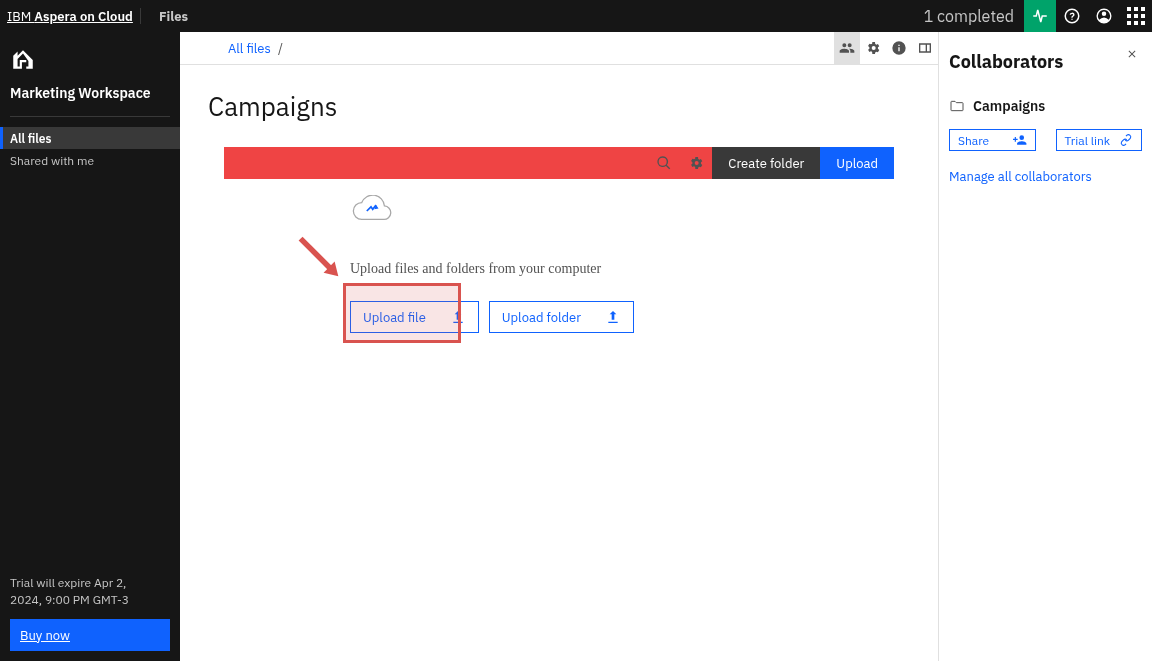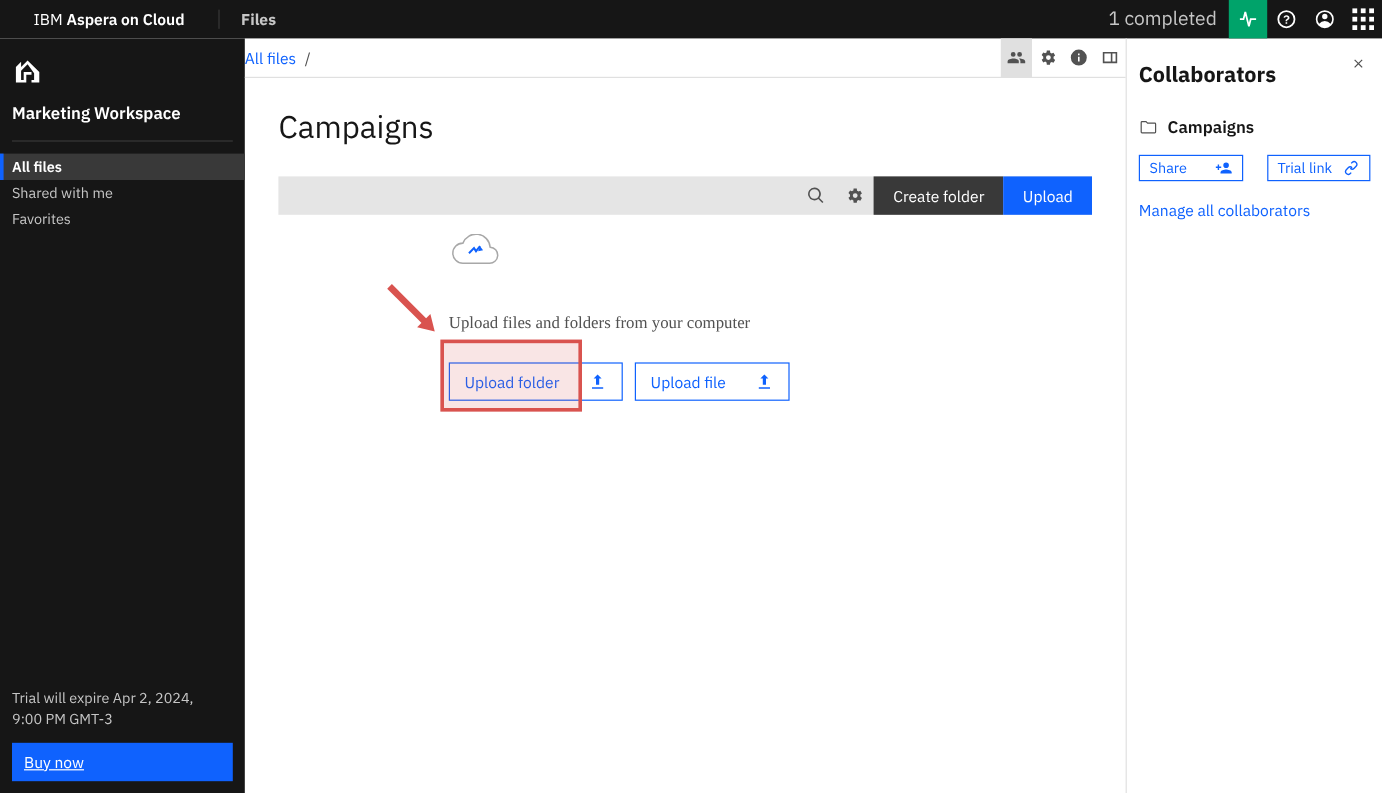--- a/index.html
+++ b/index.html
@@ -1,65 +1,65 @@
 <!DOCTYPE html>
 <html><head>
   <meta charset="utf-8">
   <style>
     * { box-sizing: border-box; margin: 0; padding: 0; font-family: "IBM Plex Sans", -apple-system, BlinkMacSystemFont, "Segoe UI", Helvetica, Arial, sans-serif; }
     body { width: 1152px; height: 661px; overflow: hidden; background: #fff; color: #161616; }
 
     
     .topbar { height: 32px; background: #161616; display: flex; align-items: center; color: #fff; font-size: 13px; }
-    .brand { padding: 0 28px; font-weight: 400; }
+    .brand { padding: 0 7px; font-weight: 400; text-decoration: underline; }
     .brand b { font-weight: 600; }
     .vsep { width: 1px; height: 16px; background: #393939; margin: 0 6px 0 0; }
     .topfiles { padding: 0 12px; color: #c6c6c6; font-weight: bold; }
     .topspace { flex: 1; }
     .topcount { font-size: 16px; color: #c6c6c6; padding-right: 10px; }
     .icbox { width: 32px; height: 32px; display: flex; align-items: center; justify-content: center; cursor: pointer; }
     .icbox svg { width: 18px; height: 18px; }
     .icbox.green { background: #00a36a; width: 32px; }
     .icbox.green svg { stroke: #fff; fill: none; }
     .icbox.hdr svg { fill: #fff; }
     .apps { display: grid; grid-template-columns: repeat(3,4px); grid-template-rows: repeat(3,4px); gap: 3px; }
     .apps span { width: 4px; height: 4px; background: #fff; }
 
     
     .app { display: flex; height: calc(100% - 32px); }
-    .sidebar { width: 204px; background: #161616; color: #fff; display: flex; flex-direction: column; }
+    .sidebar { width: 180px; background: #161616; color: #fff; display: flex; flex-direction: column; }
     .ws { padding: 14px 10px 0 10px; }
     .wsicon { width: 26px; height: 26px; margin-bottom: 8px; }
     .wsname { font-size: 14px; font-weight: 600; }
     .wsline { height: 1px; background: #393939; margin: 14px 0 0 0; }
     .nav { margin-top: 10px; }
     .nav-item { height: 22px; display: flex; align-items: center; padding-left: 10px; font-size: 12px; color: #c6c6c6; cursor: pointer; }
     .nav-item.active { background: #393939; color: #fff; font-weight: 600; position: relative; }
     .nav-item.active::before { content: ""; position: absolute; left: 0; top: 0; width: 3px; height: 100%; background: #0f62fe; }
     .sidebar-spacer { flex: 1; }
     .trial { font-size: 12px; color: #c6c6c6; padding: 0 23px 10px 10px; line-height: 1.4; }
     .buy { margin: 0 10px 10px 10px; height: 32px; background: #0f62fe; color: #fff; border: none; display: flex; align-items: center; padding-left: 10px; font-size: 13px; cursor: pointer; text-decoration: underline; }
 
     
     .main { flex: 1; display: flex; }
     .content { flex: 1; display: flex; flex-direction: column; position: relative; }
 
     .pathbar { height: 33px; border-bottom: 1px solid #e0e0e0; display: flex; align-items: center; }
-    .crumbs { font-size: 13px; }
+    .crumbs { font-size: 13px; margin-left: 48px; }
     .crumbs a { color: #0f62fe; text-decoration: none; }
     .crumbs .sep { color: #525252; padding: 0 4px; }
     .pathspace { flex: 1; }
     .pathicons { display: flex; }
     .pib { width: 26px; height: 33px; display: flex; align-items: center; justify-content: center; cursor: pointer; }
     .pib.active { background: #e0e0e0; }
     .pib svg { width: 16px; height: 16px; fill: #525252; }
 
     .title { font-size: 26px; font-weight: 400; padding: 24px 0 24px 28px; }
 
-    .toolbar { margin: 0 28px; height: 32px; display: flex; background: #e5e5e5; }
+    .toolbar { margin: 0 44px; height: 32px; display: flex; background: #ef4444; }
     .tbspace { flex: 1; }
     .tic { width: 32px; height: 32px; display: flex; align-items: center; justify-content: center; cursor: pointer; }
     .tic svg { width: 16px; height: 16px; fill: #525252; }
     .btn-create { background: #393939; color: #fff; border: none; padding: 0 16px; font-size: 13px; cursor: pointer; }
     .btn-upload { background: #0f62fe; color: #fff; border: none; padding: 0 16px; font-size: 13px; cursor: pointer; }
 
     .empty { padding-top: 16px; padding-left: 170px; position: relative; }
     .cloud { width: 42px; height: 32px; margin-bottom: 30px; }
     .empty-text { font-size: 14px; color: #525252; margin-bottom: 24px; font-family: Liberation Serif, serif; }
     .uprow { display: flex; gap: 10px; }
@@ -124,21 +124,20 @@
     <div class="ws">
       <svg class="wsicon" viewBox="0 0 24 24" fill="#fff">
           <path d="M3 21V9l4-4v4l5-5 9 9v8h-6v-6h-4v6H3zm2-2h4v-6h6v6h2v-5.2L12 7l-5 5V19H5z"></path>
         </svg>
       <div class="wsname">Marketing Workspace</div>
       <div class="wsline"></div>
     </div>
     <div class="nav">
       <div class="nav-item active">All files</div>
       <div class="nav-item">Shared with me</div>
-      <div class="nav-item">Favorites</div>
     </div>
     <div class="sidebar-spacer"></div>
     <div class="trial">Trial will expire Apr 2, 2024, 9:00 PM GMT-3</div>
     <button class="buy">Buy now</button>
   </div>
 
   <div class="main">
     <div class="content">
       <div class="pathbar">
         <div class="crumbs">
@@ -190,27 +189,27 @@
 
       <div class="empty">
         <svg class="cloud" viewBox="0 0 50 36">
           <path d="M40 28H14a10 10 0 0 1 0-20 14 14 0 0 1 27 4 8 8 0 0 1-1 16z" fill="none" stroke="#a8a8a8" stroke-width="1.5"></path>
           <path d="M20 18l5-5 2 3 4-5" fill="none" stroke="#0f62fe" stroke-width="2"></path>
           <path d="M31 11l-2 5 5-1z" fill="#0f62fe"></path>
         </svg>
         <div class="empty-text">Upload files and folders from your computer</div>
         <div class="uprow">
           <button class="upbtn">
-            <span>Upload folder</span>
+            <span>Upload file</span>
             <svg viewBox="0 0 24 24">
                 <path d="M12 3l5 5h-3v8h-4V8H7l5-5zm-7 16h14v2H5v-2z"></path>
               </svg>
           </button>
           <button class="upbtn">
-            <span>Upload file</span>
+            <span>Upload folder</span>
             <svg viewBox="0 0 24 24">
                 <path d="M12 3l5 5h-3v8h-4V8H7l5-5zm-7 16h14v2H5v-2z"></path>
               </svg>
           </button>
         </div>
         <svg class="arrow" viewBox="0 0 50 50">
           <line x1="5" y1="5" x2="38" y2="38" stroke="#d9534f" stroke-width="6"></line>
           <path d="M30 42 L46 46 L42 30 Z" fill="#d9534f"></path>
         </svg>
         <div class="hl"></div>

